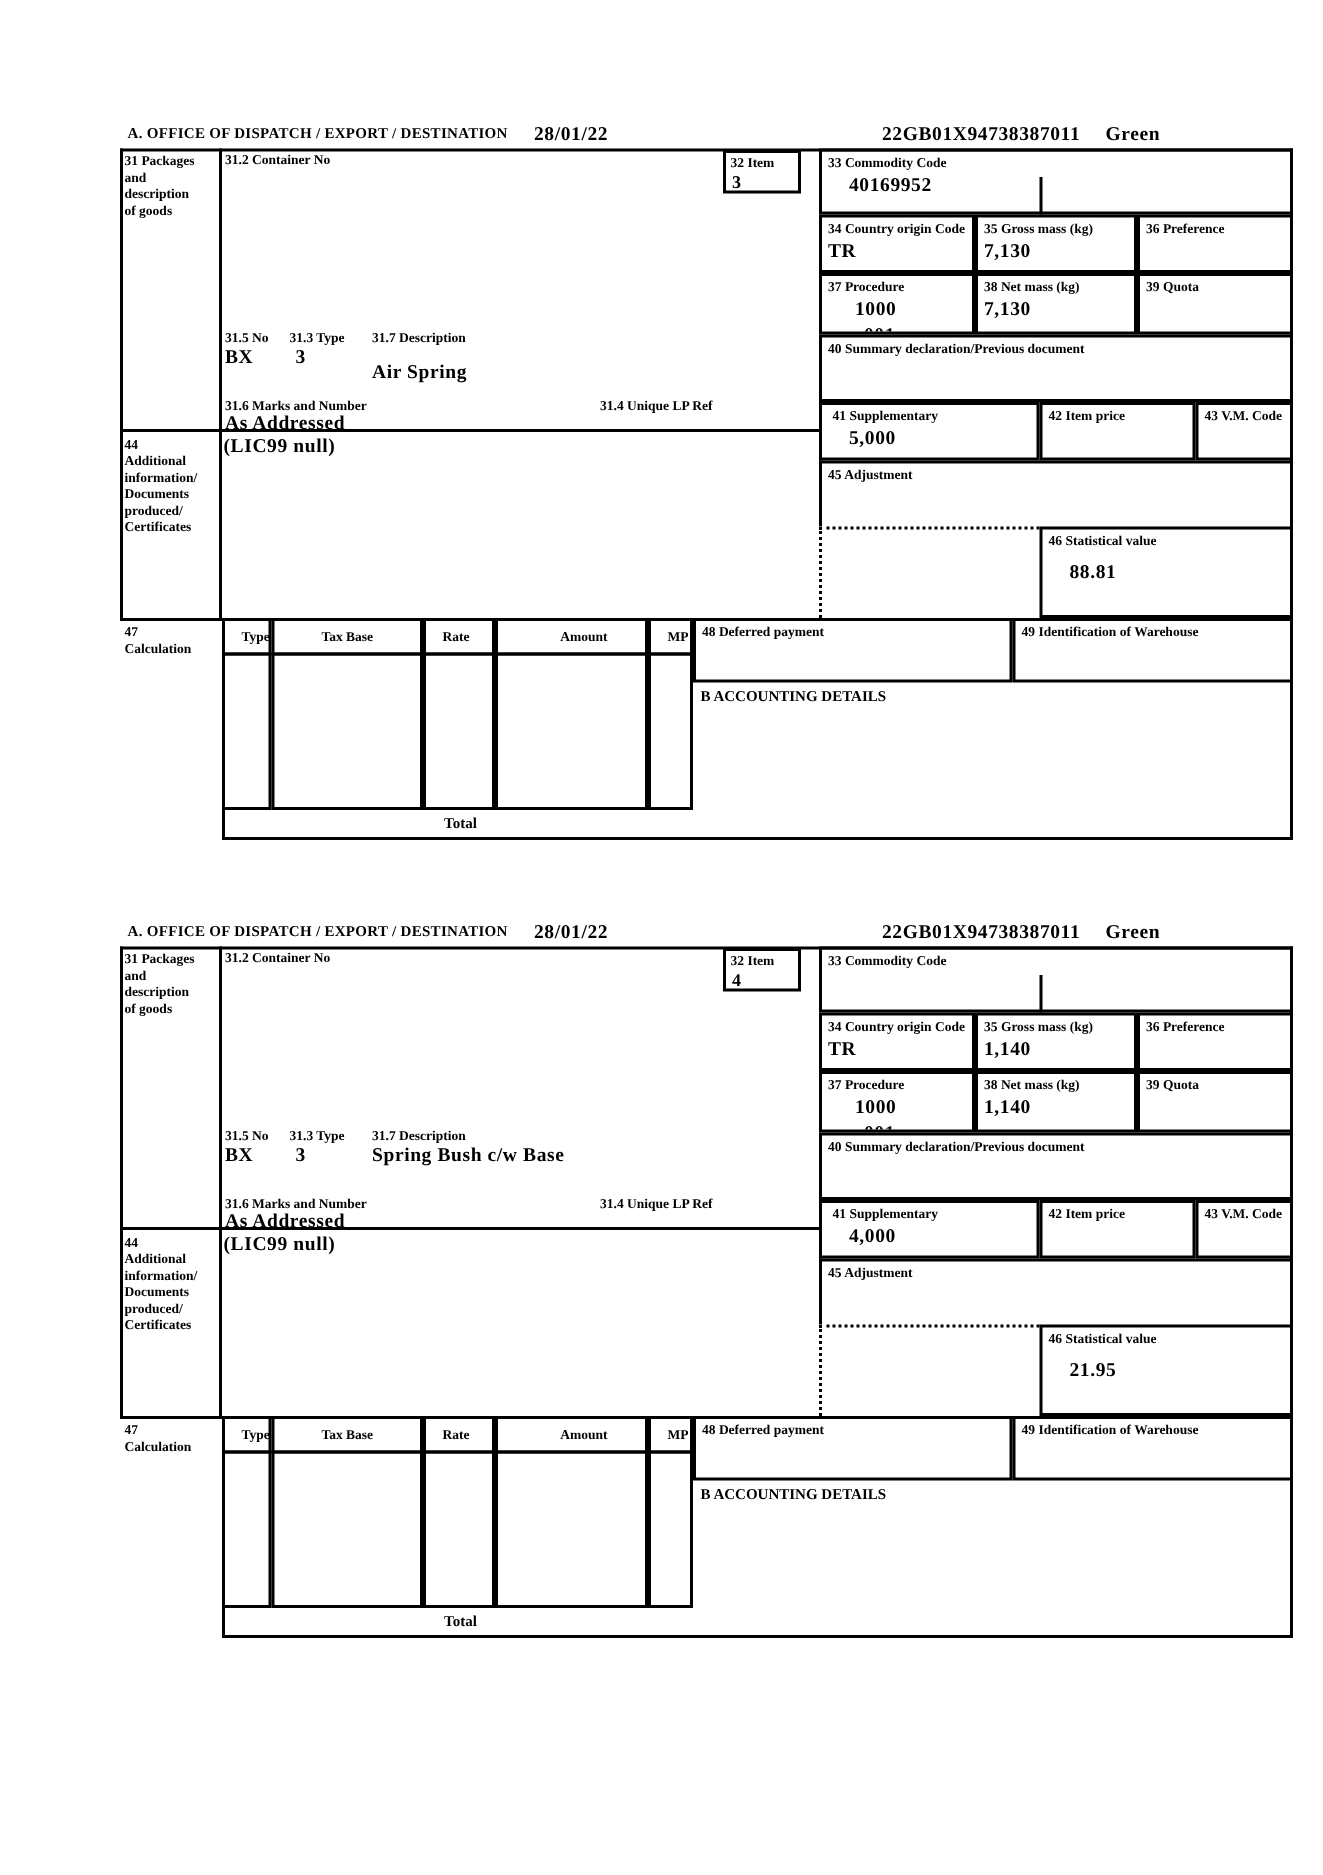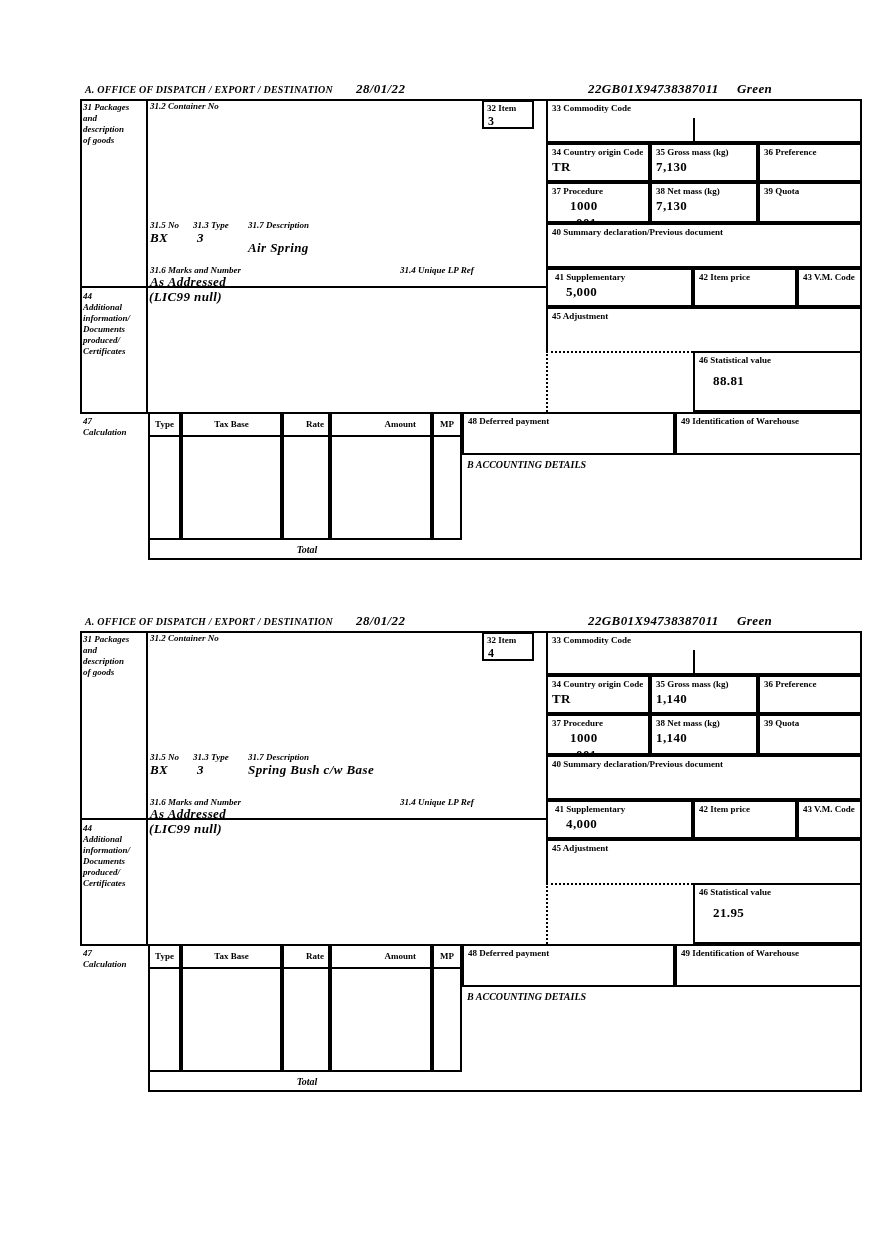--- a/index.html
+++ b/index.html
@@ -1,32 +1,32 @@
 <!DOCTYPE html>
 <html><head>
 <meta charset="utf-8">
 <style>
   html,body{margin:0;padding:0;background:#fff;}
   body{position:relative;width:882px;height:1250px;font-family:"Liberation Serif",serif;color:#000;}
   .section{position:absolute;left:0;width:882px;height:500px;}
-  .abs{position:absolute;font-style:italic;}
+  .abs{position:absolute;}
   .lbl{font-size:9px;font-weight:bold;white-space:nowrap;line-height:11px;}
   .lbl10{font-size:10px;font-weight:bold;white-space:nowrap;letter-spacing:.2px;}
   .val{font-size:13px;font-weight:bold;white-space:nowrap;letter-spacing:.4px;}
   .val12{font-size:12px;font-weight:bold;white-space:nowrap;}
   .hl{position:absolute;height:0;border-top:2px solid #000;}
   .vl{position:absolute;width:0;border-left:2px solid #000;}
   .cell{position:absolute;border:2px solid #000;box-sizing:border-box;overflow:hidden;}
   .cell .lbl{margin:2px 0 0 4px;}
   .cell .val{display:block;margin:1px 0 0 18px;}
   .cell .val.flush{margin-left:4px;}
   .noborder-b{border-bottom:none;}
   .dashbox{position:absolute;border-top:2px dotted #000;border-left:2px dotted #000;box-sizing:border-box;}
   .hcell{position:absolute;border:2px solid #000;box-sizing:border-box;display:flex;align-items:center;}
-  .hcell .lbl{margin:0;width:100%;}
+  .hcell .lbl{margin:11px;width:100%;}
   .tcenter{text-align:center;}
   .tright{text-align:right;padding-right:4px;}
   .linestack div{white-space:nowrap;}
 </style>
 </head>
 <body>
 
   <div class="section" style="top: 80px;">
 
     <div class="lbl10 abs" style="left:85px;top:4px;">A. OFFICE OF DISPATCH / EXPORT / DESTINATION</div>
@@ -71,20 +71,21 @@
       <div>Additional</div>
       <div>information/</div>
       <div>Documents</div>
       <div>produced/</div>
       <div>Certificates</div>
     </div>
     <div class="abs val" style="left:149px;top:209px;">(LIC99 null)</div>
 
     <div class="cell" style="left:546px;top:19px;width:316px;height:44px;">
       <div class="lbl">33 Commodity Code</div>
+      <div class="val">40169952</div>
     </div>
     <div class="vl" style="left:693px;top:38px;height:25px;"></div>
 
     <div class="cell" style="left:546px;top:63px;width:104px;height:39px;">
       <div class="lbl">34 Country origin Code</div>
       <div class="val flush">TR</div>
     </div>
     <div class="cell" style="left:650px;top:63px;width:108px;height:39px;">
       <div class="lbl">35 Gross mass (kg)</div>
       <div class="val flush">7,130</div>

